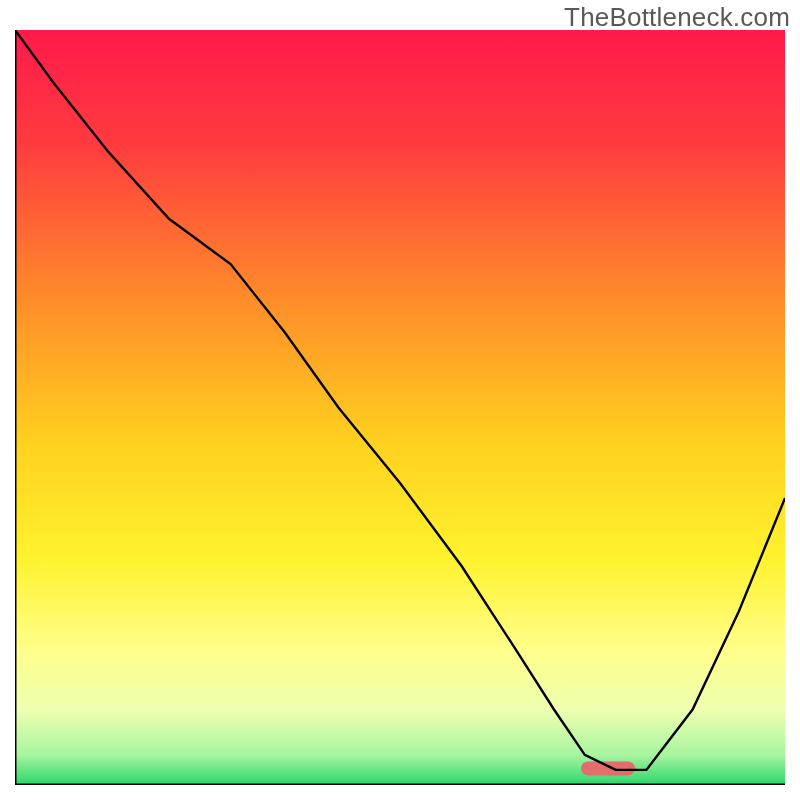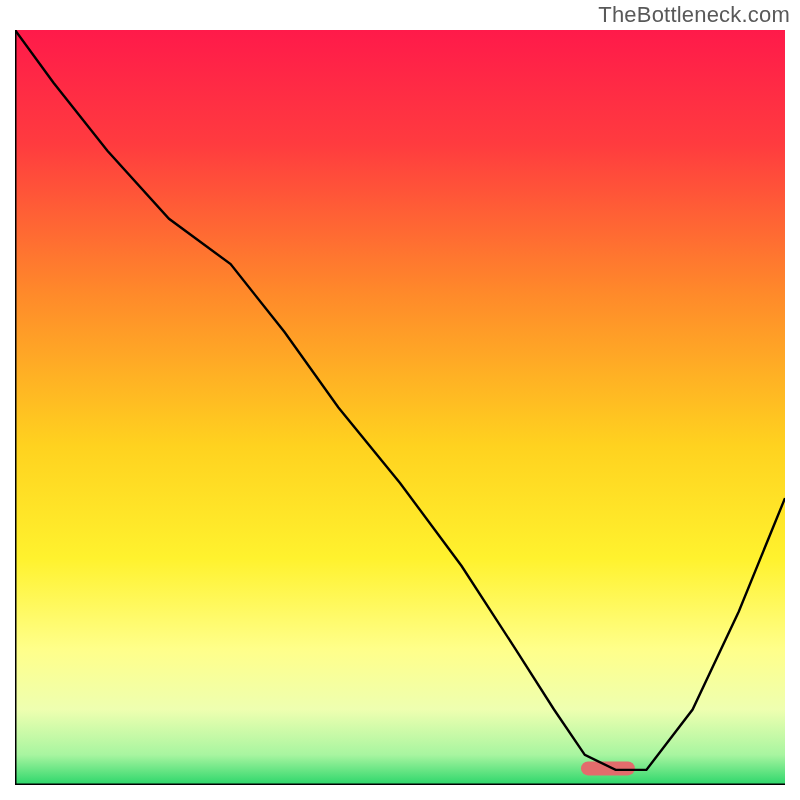--- a/index.html
+++ b/index.html
@@ -8,21 +8,21 @@
     width: 800px;
     height: 800px;
     background: #ffffff;
     font-family: Arial, sans-serif;
     position: relative;
   }
   .watermark {
     position: absolute;
     top: 2px;
     right: 10px;
-    font-size: 22px;
+    font-size: 26px;
     color: #595959;
     font-weight: 400;
     letter-spacing: 0.2px;
   }
   .plot-area {
     position: absolute;
     left: 15px;
     top: 30px;
     width: 770px;
     height: 755px;

